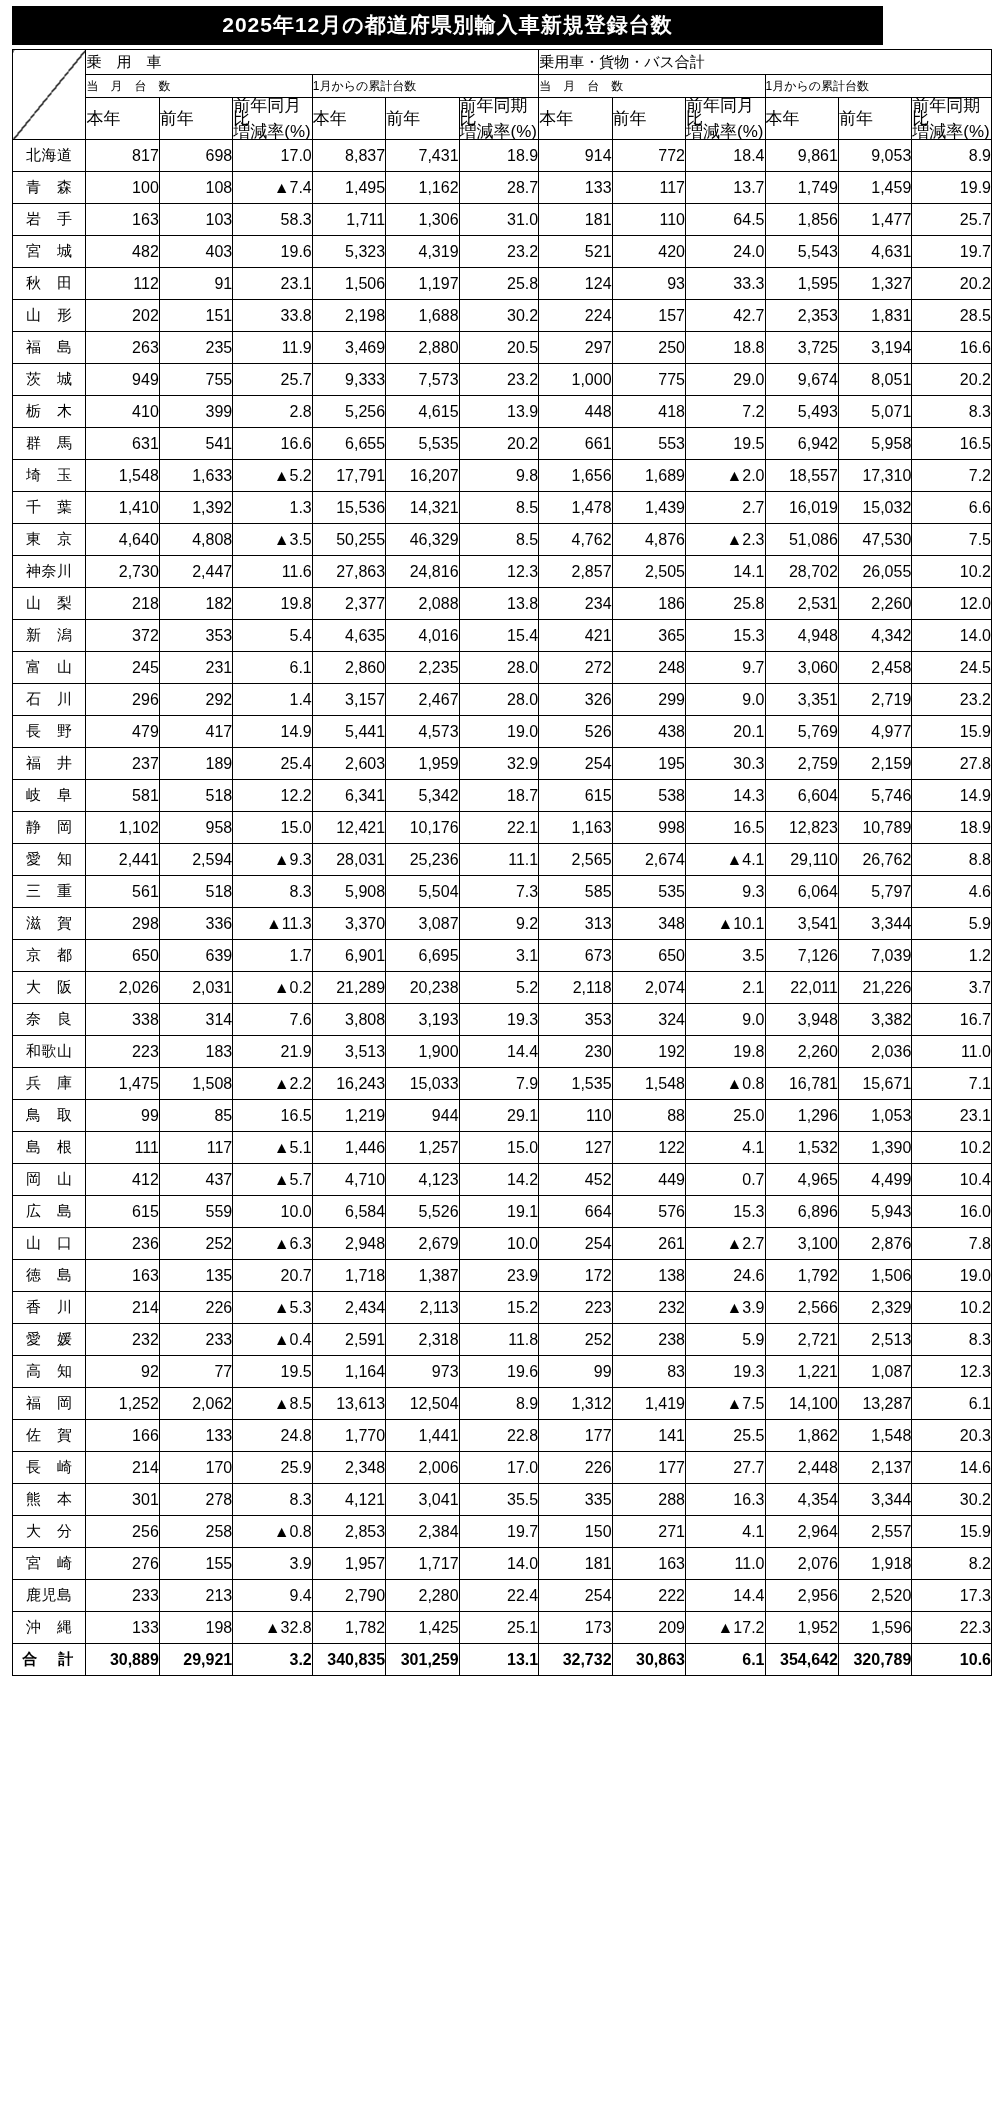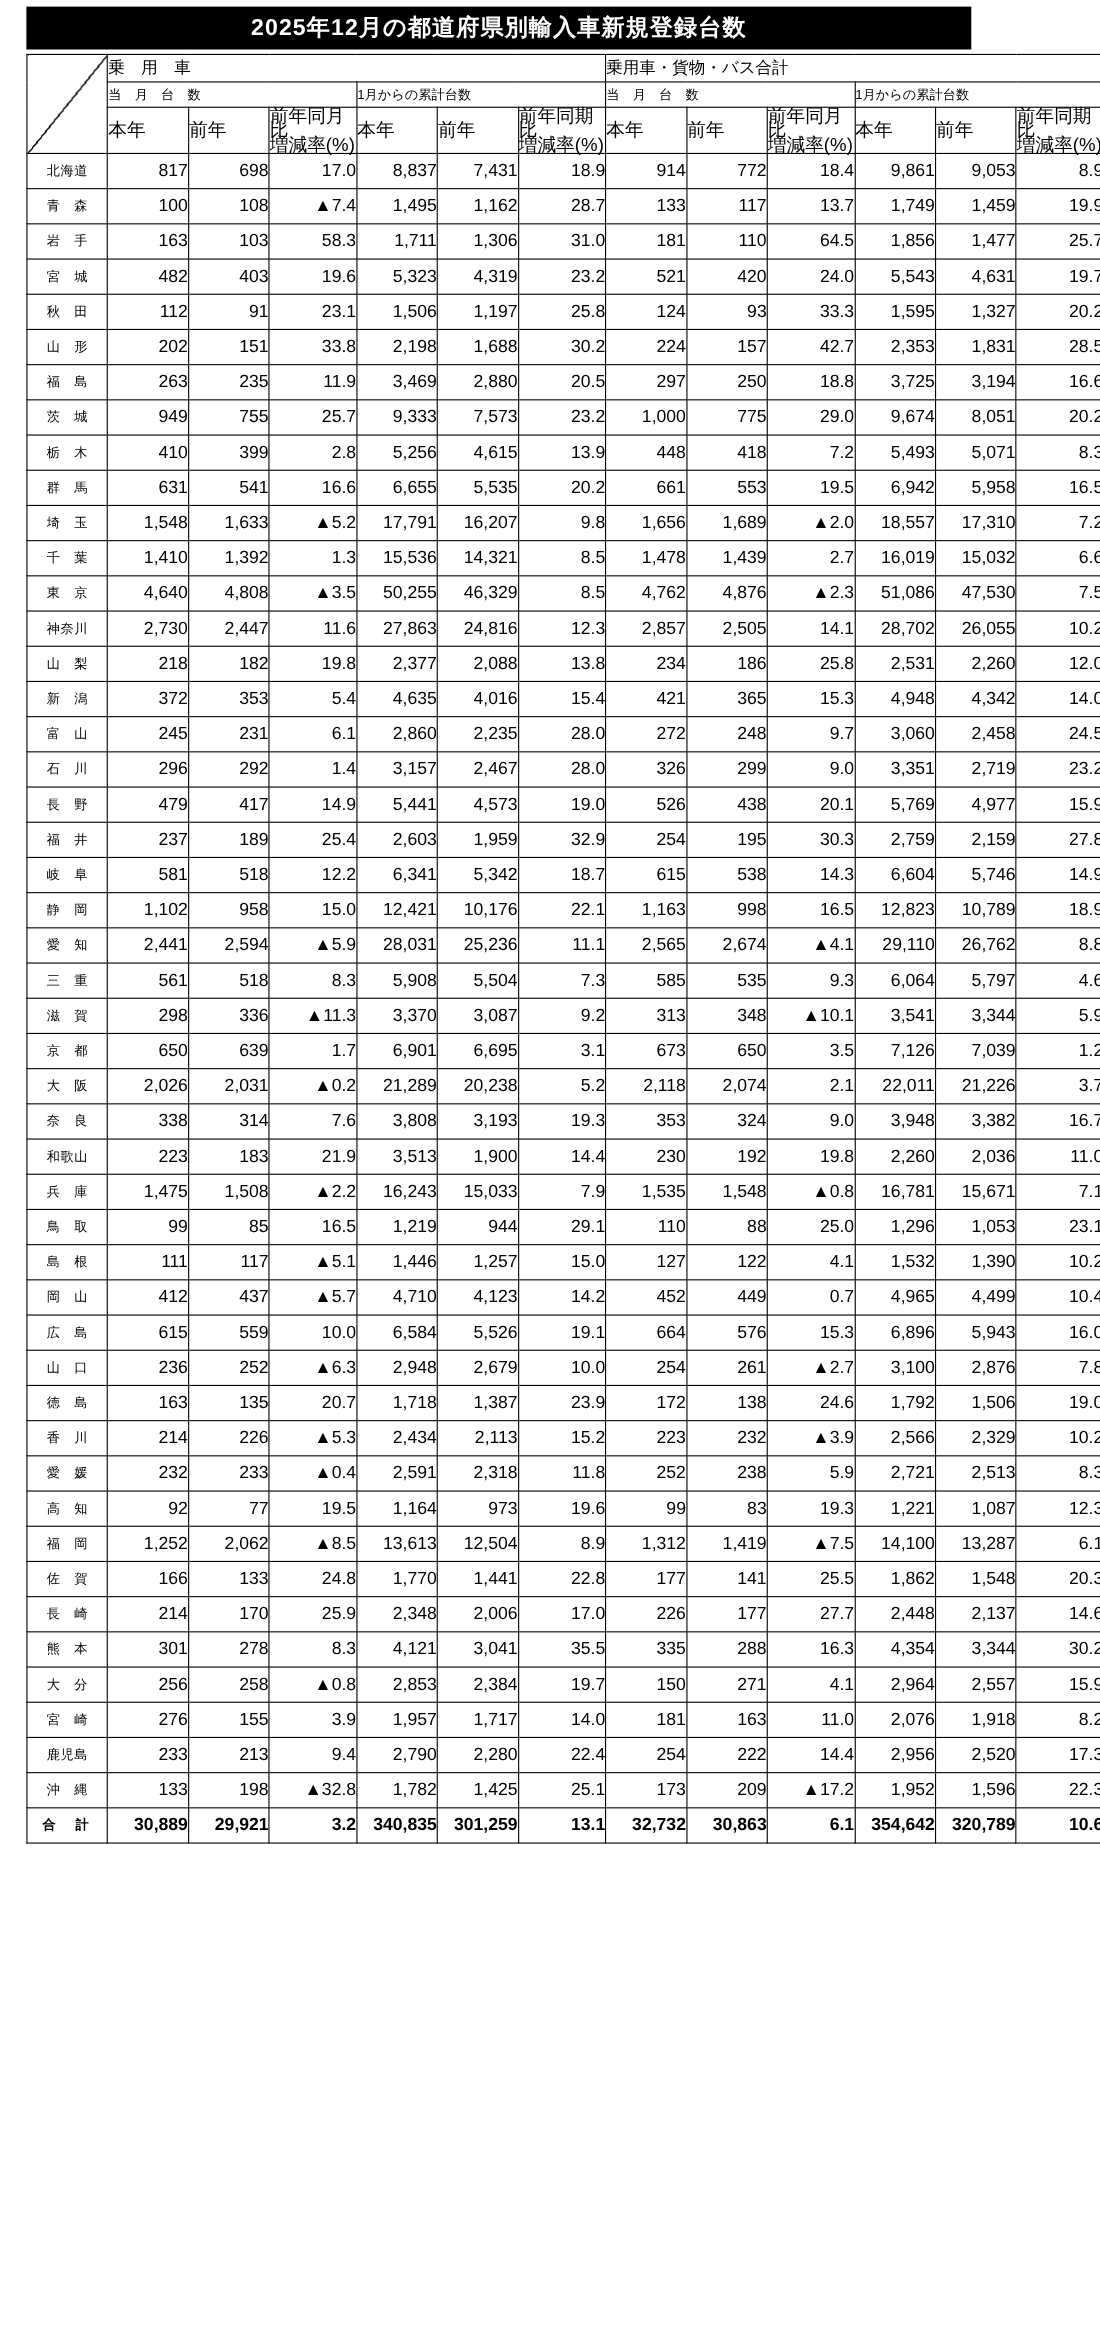--- a/index.html
+++ b/index.html
@@ -8,21 +8,21 @@
     background: #ffffff;
   }
   body {
     width: 1000px;
     font-family: "Liberation Sans", sans-serif;
     color: #000000;
   }
   .page {
     width: 893px;
     box-sizing: border-box;
-    padding: 6px 10px 8px 24px;
+    padding: 6px 10px 8px 12px;
   }
   .title-bar {
     background: #000000;
     color: #ffffff;
     text-align: center;
     font-size: 21px;
     font-weight: bold;
     letter-spacing: 1px;
     padding: 5px 0 6px 0;
     margin-bottom: 4px;
@@ -65,21 +65,21 @@
     position: relative;
     overflow: hidden;
     background:
       linear-gradient(to bottom right,
         transparent 0%, transparent 49.4%,
         #000000 49.4%, #000000 50.6%,
         transparent 50.6%, transparent 100%);
   }
   td.pref {
     text-align: center;
-    font-size: 12px;
+    font-size: 15px;
     font-weight: bold;
     height: 31px;
     letter-spacing: 0.5px;
     margin-left: 32px;
   }
   td.num {
     text-align: right;
     font-size: 16px;
     padding-right: 7px;
     height: 31px;
@@ -489,21 +489,21 @@
           <td class="num">998</td>
           <td class="pct">16.5</td>
           <td class="num">12,823</td>
           <td class="num">10,789</td>
           <td class="pct">18.9</td>
         </tr>
         <tr>
           <td class="pref">愛　知</td>
           <td class="num">2,441</td>
           <td class="num">2,594</td>
-          <td class="pct">▲5.9</td>
+          <td class="pct">▲9.3</td>
           <td class="num">28,031</td>
           <td class="num">25,236</td>
           <td class="pct">11.1</td>
           <td class="num">2,565</td>
           <td class="num">2,674</td>
           <td class="pct">▲4.1</td>
           <td class="num">29,110</td>
           <td class="num">26,762</td>
           <td class="pct">8.8</td>
         </tr>

